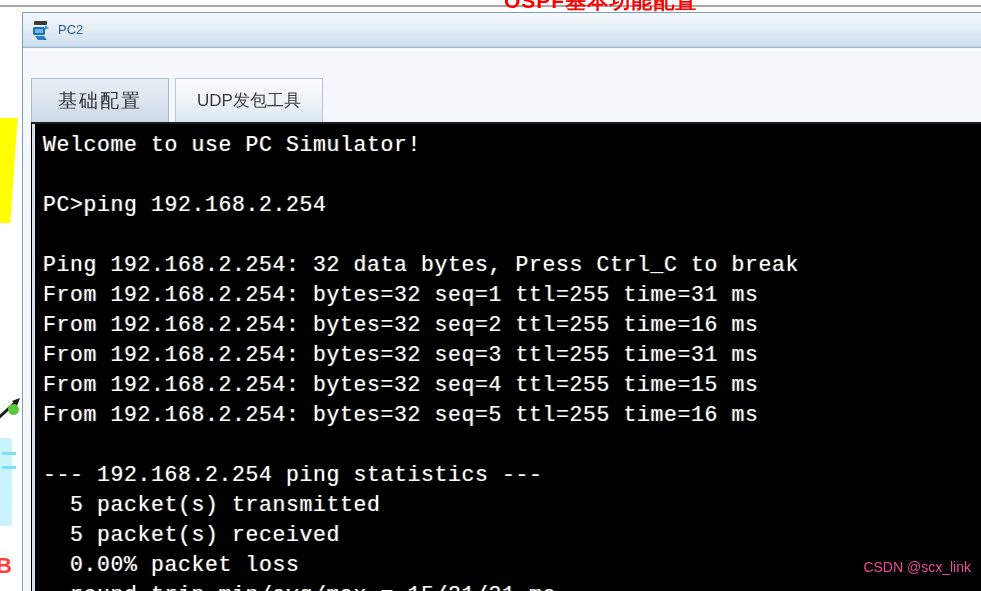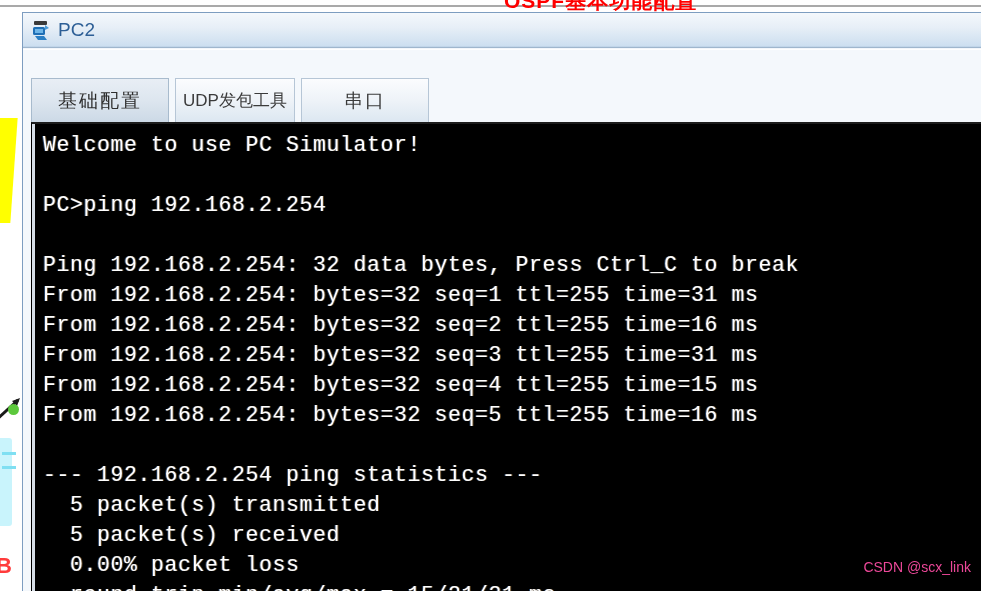--- a/index.html
+++ b/index.html
@@ -117,21 +117,21 @@
     box-sizing: border-box;
   }
   #pc-icon {
     width: 22px;
     height: 22px;
     position: relative;
     margin-right: 5px;
     flex: none;
   }
   #window-title {
-    font-size: 19px;
+    font-size: 13px;
     color: #2d5f96;
     font-family: "Liberation Sans", sans-serif;
     line-height: 1;
     padding-bottom: 2px;
   }
 
   
   #client {
     position: absolute;
     left: 0px;
@@ -165,21 +165,21 @@
     cursor: default;
   }
   .tab.selected {
     background: linear-gradient(to bottom, #e8eef5 0%, #dde6ef 50%, #ccd9e6 100%);
     border-color: #a8bbcd;
     color: #2e2e2e;
   }
   .tab.t0 { width: 138px; }
   .tab.t1 { width: 140px; }
   .tab.t2 { width: 132px; }
-  .tab.t3 { width: 120px; font-size: 17px; letter-spacing: 0px; }
+  .tab.t3 { width: 148px; font-size: 17px; letter-spacing: 0px; }
   .tab.t4 { width: 128px; }
 
   
   #terminal {
     position: absolute;
     left: 8px;
     top: 72px;
     right: -1px;
     bottom: -1px;
     background: #000000;
@@ -247,21 +247,20 @@
       <path d="M14 6 L18 9 L14 11 Z" fill="#4a9ad6"></path>
     </svg>
     <span id="window-title">PC2</span>
   </div>
 
   <div id="client">
 
     <div id="tab-strip">
       <div class="tab t0 selected">基础配置</div>
       <div class="tab t3">UDP发包工具</div>
-      <div class="tab t4">串口</div>
     </div>
 
     <div id="terminal">
       <div id="term-left-edge"></div>
       <div id="term-text">Welcome to use PC Simulator!
 
 PC&gt;ping 192.168.2.254
 
 Ping 192.168.2.254: 32 data bytes, Press Ctrl_C to break
 From 192.168.2.254: bytes=32 seq=1 ttl=255 time=31 ms

